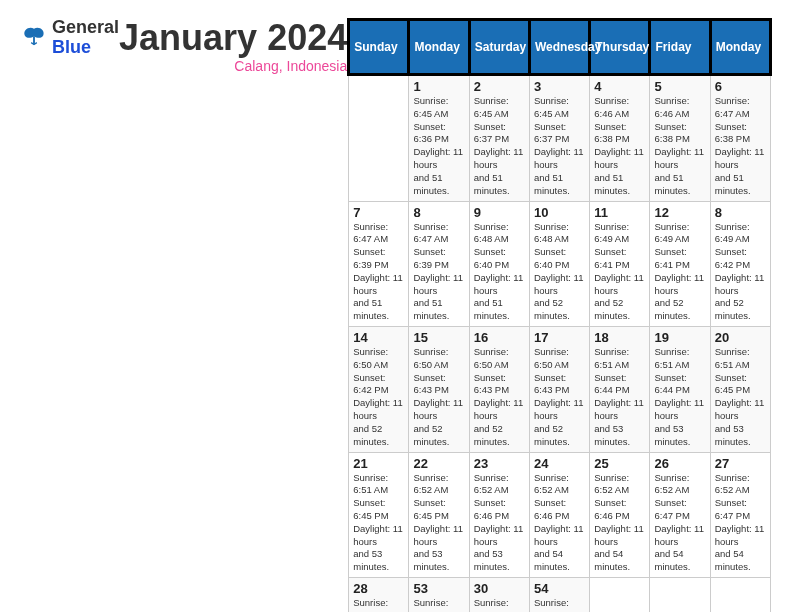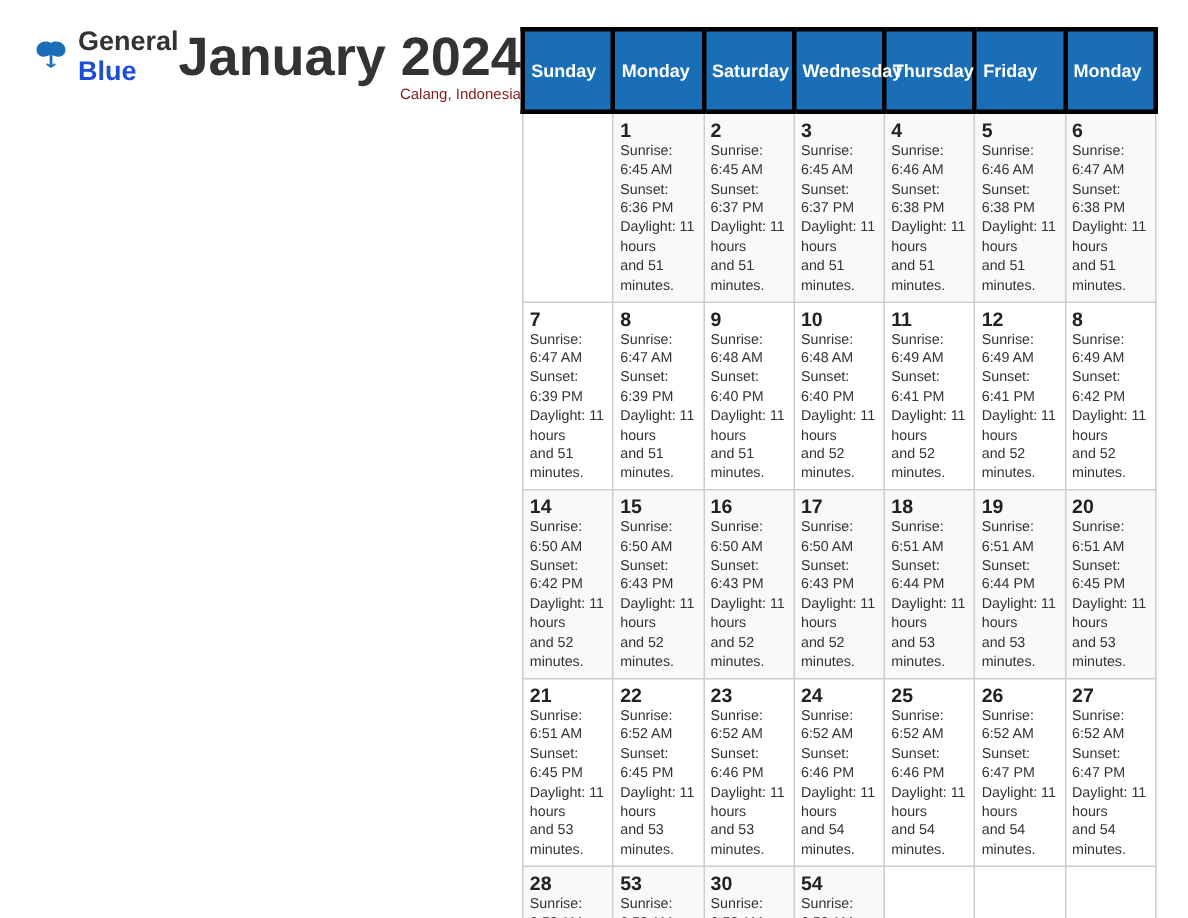--- a/index.html
+++ b/index.html
@@ -42,22 +42,22 @@
     .title-block {
       text-align: right;
     }
     .month-title {
       font-size: 36px;
       font-weight: bold;
       color: #333;
       line-height: 1.1;
     }
     .location {
-      font-size: 10px;
-      color: #7f1d1d;
+      font-size: 14px;
+      color: #ec4899;
     }
     .calendar-table {
       width: 100%;
       border-collapse: collapse;
       flex: 1;
       table-layout: fixed;
     }
     .calendar-table thead th {
       background: #1a6eb5;
       color: #fff;

